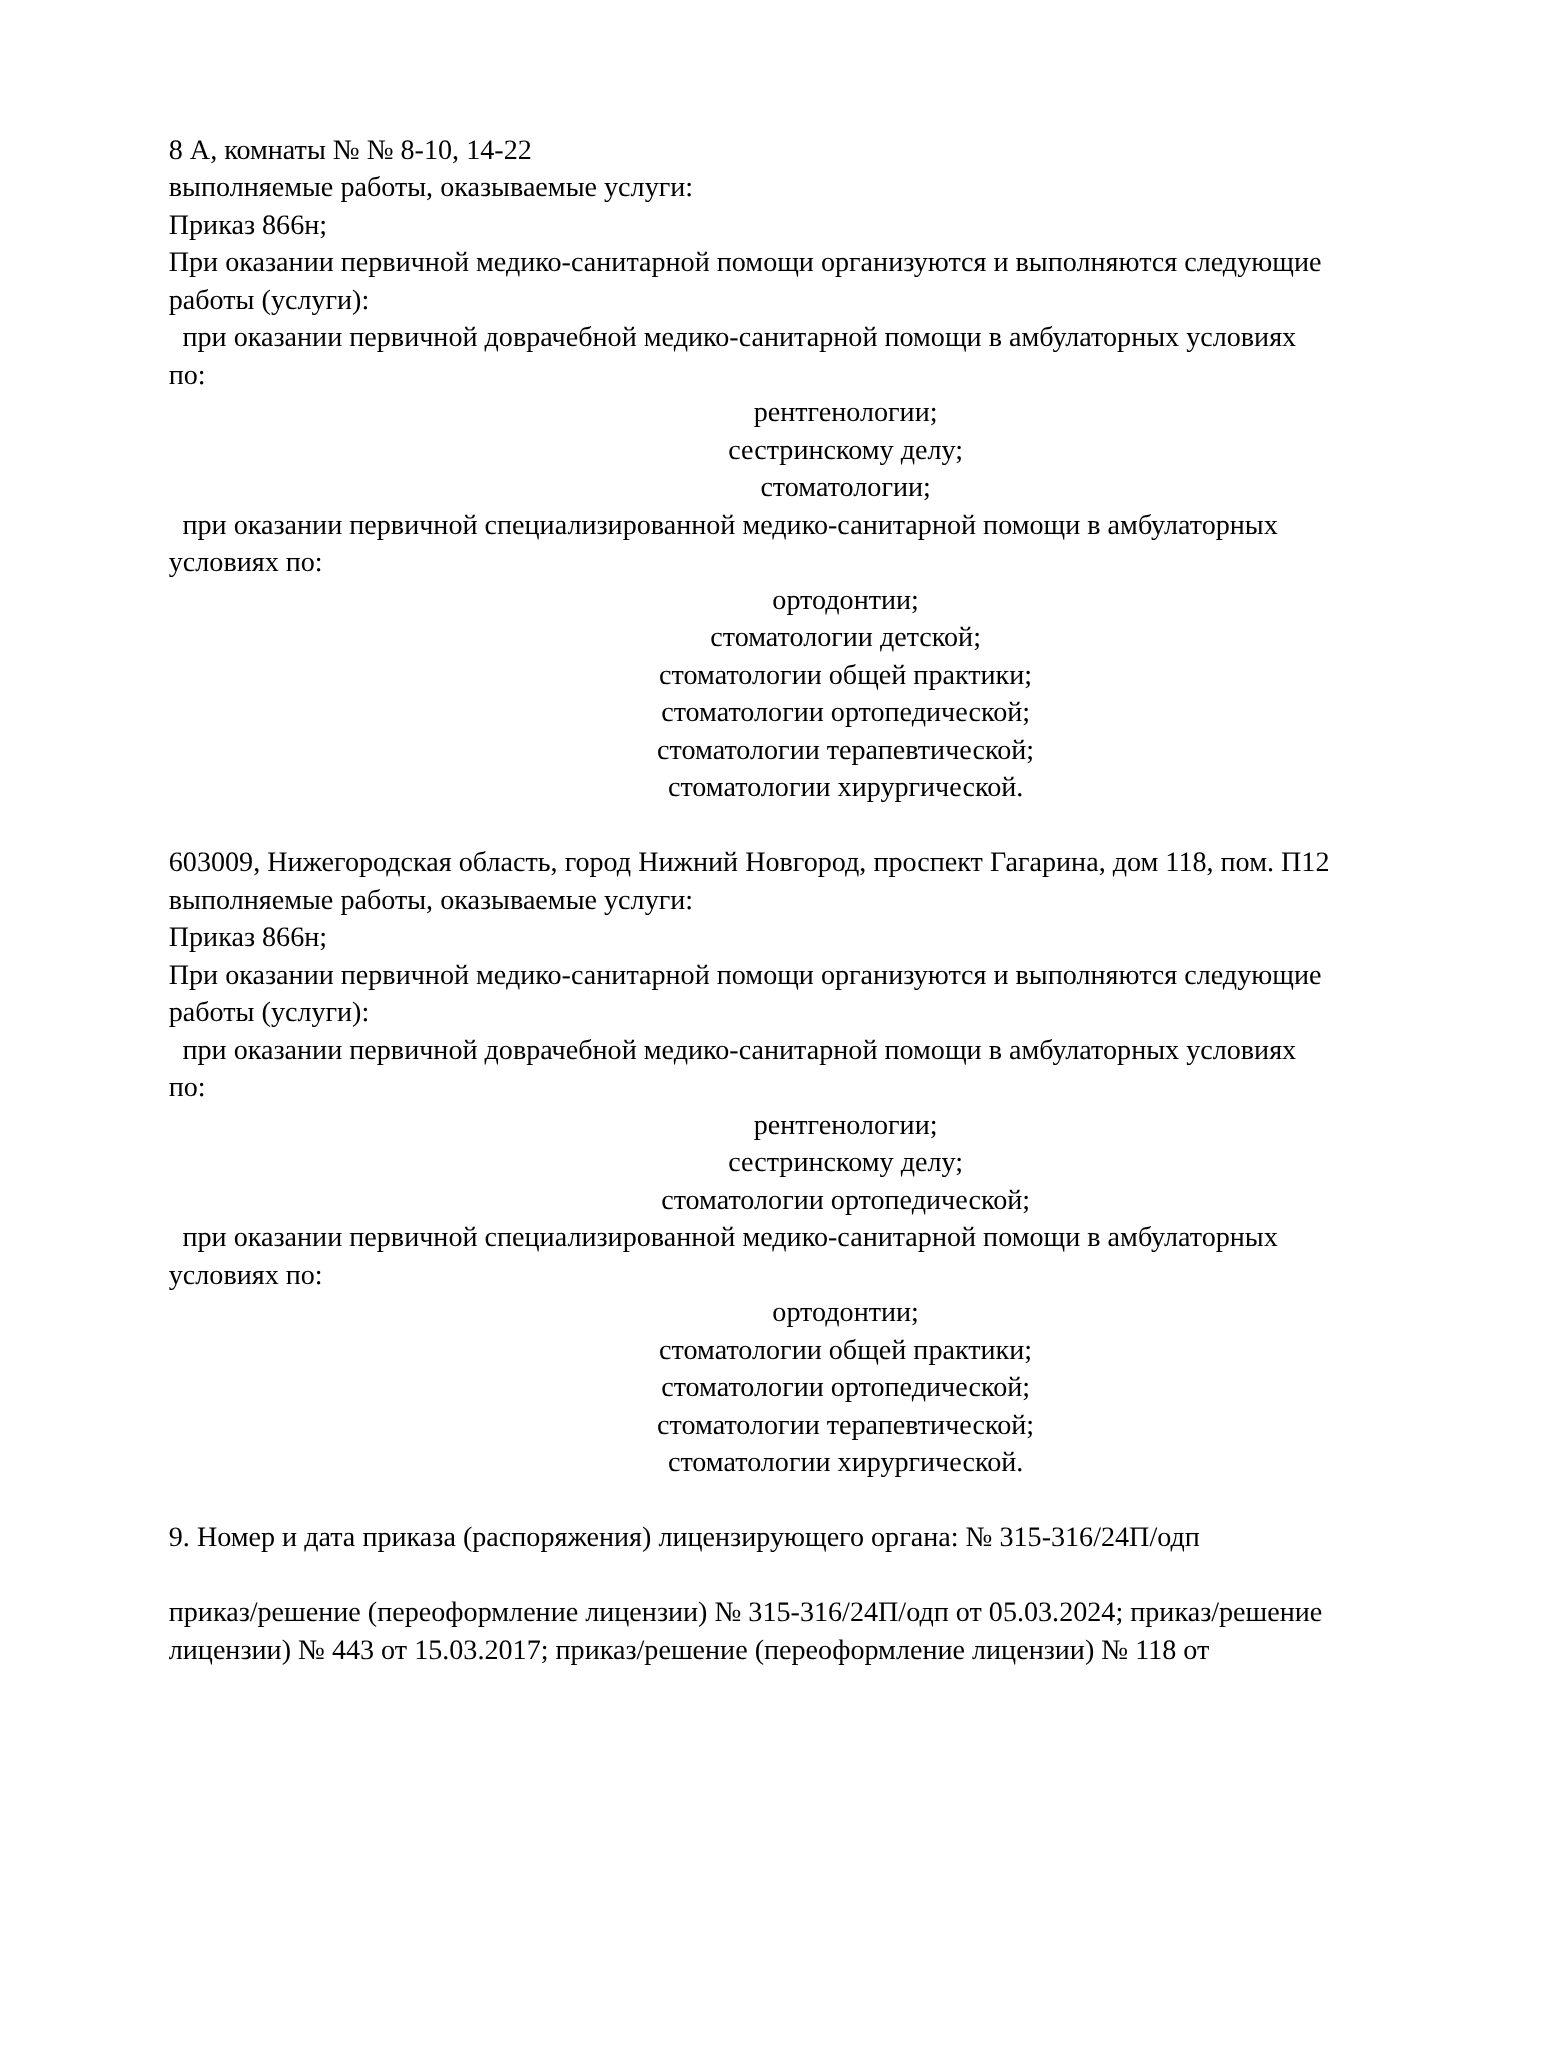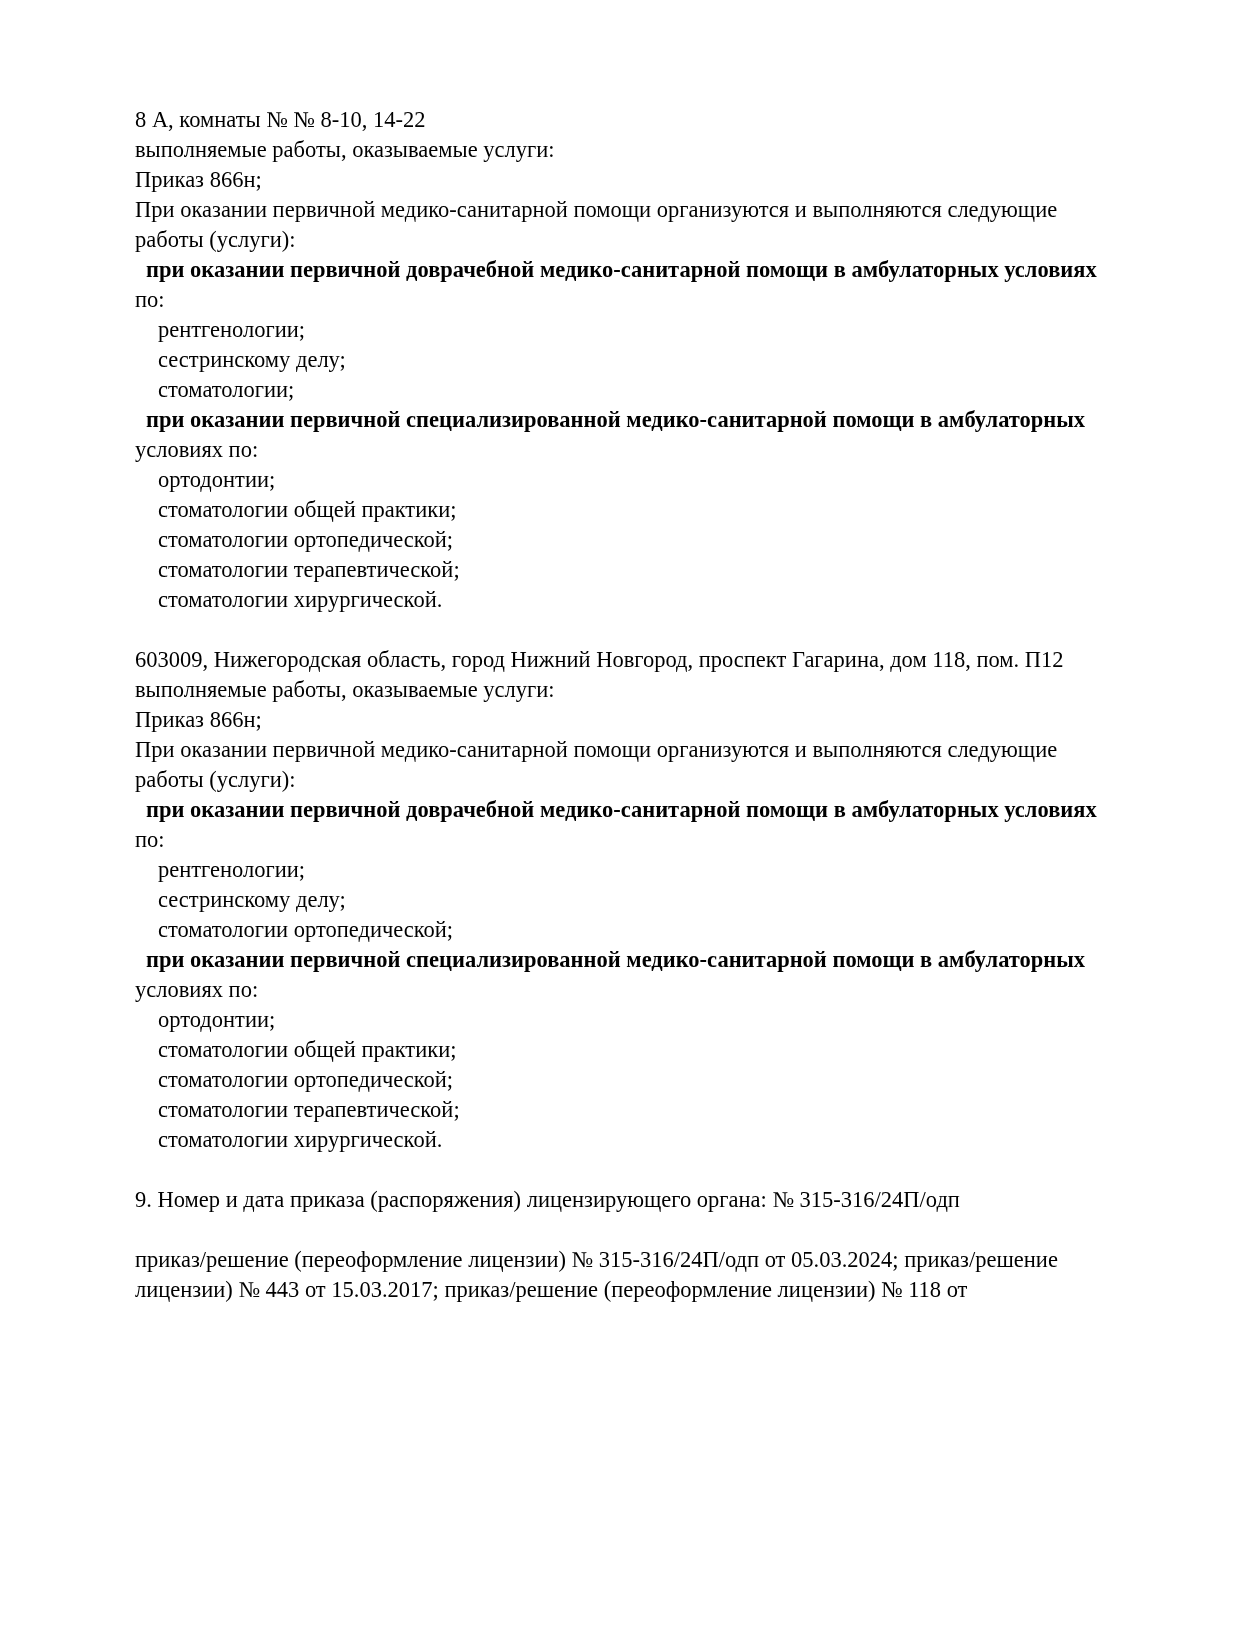--- a/index.html
+++ b/index.html
@@ -29,41 +29,42 @@
     font-family: "Liberation Serif", "DejaVu Serif", serif;
     font-size: 22.5px;
     line-height: 30px;
     color: #000000;
   }
   .line {
     height: 30px;
     white-space: nowrap;
   }
   .indent-0 { padding-left: 0; }
-  .indent-1 { padding-left: 11px; font-weight: bold; }
-  .indent-2 { padding-left: 23px; }
+  .indent-1 { padding-left: 11px; }
+  .indent-2 { padding-left: 23px; text-align: center; }
 </style>
 </head>
 <body>
 
 <div class="page">
   <div class="textblock" id="lines-container">
       <div class="line indent-0">8 А, комнаты № № 8-10, 14-22</div>
       <div class="line indent-0">выполняемые работы, оказываемые услуги:</div>
       <div class="line indent-0">Приказ 866н;</div>
       <div class="line indent-0">При оказании первичной медико-санитарной помощи организуются и выполняются следующие</div>
       <div class="line indent-0">работы (услуги):</div>
       <div class="line indent-1">при оказании первичной доврачебной медико-санитарной помощи в амбулаторных условиях</div>
       <div class="line indent-0">по:</div>
       <div class="line indent-2">рентгенологии;</div>
       <div class="line indent-2">сестринскому делу;</div>
       <div class="line indent-2">стоматологии;</div>
       <div class="line indent-1">при оказании первичной специализированной медико-санитарной помощи в амбулаторных</div>
       <div class="line indent-0">условиях по:</div>
       <div class="line indent-2">ортодонтии;</div>
+      <div class="line indent-2">стоматологии детской;</div>
       <div class="line indent-2">стоматологии общей практики;</div>
       <div class="line indent-2">стоматологии ортопедической;</div>
       <div class="line indent-2">стоматологии терапевтической;</div>
       <div class="line indent-2">стоматологии хирургической.</div>
       <div class="line indent-0">&nbsp;</div>
       <div class="line indent-0">603009, Нижегородская область, город Нижний Новгород, проспект Гагарина, дом 118, пом. П12</div>
       <div class="line indent-0">выполняемые работы, оказываемые услуги:</div>
       <div class="line indent-0">Приказ 866н;</div>
       <div class="line indent-0">При оказании первичной медико-санитарной помощи организуются и выполняются следующие</div>
       <div class="line indent-0">работы (услуги):</div>

